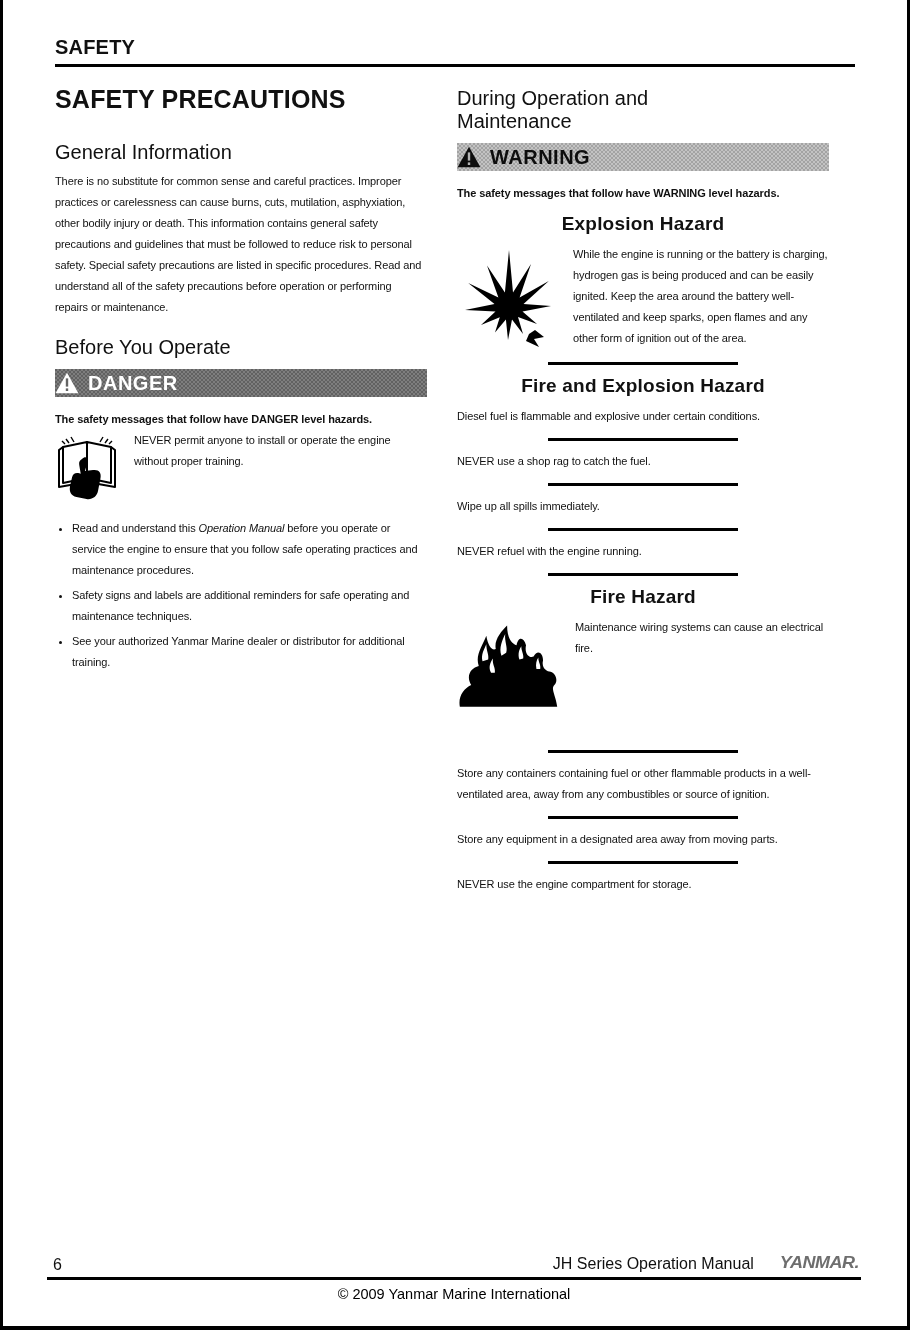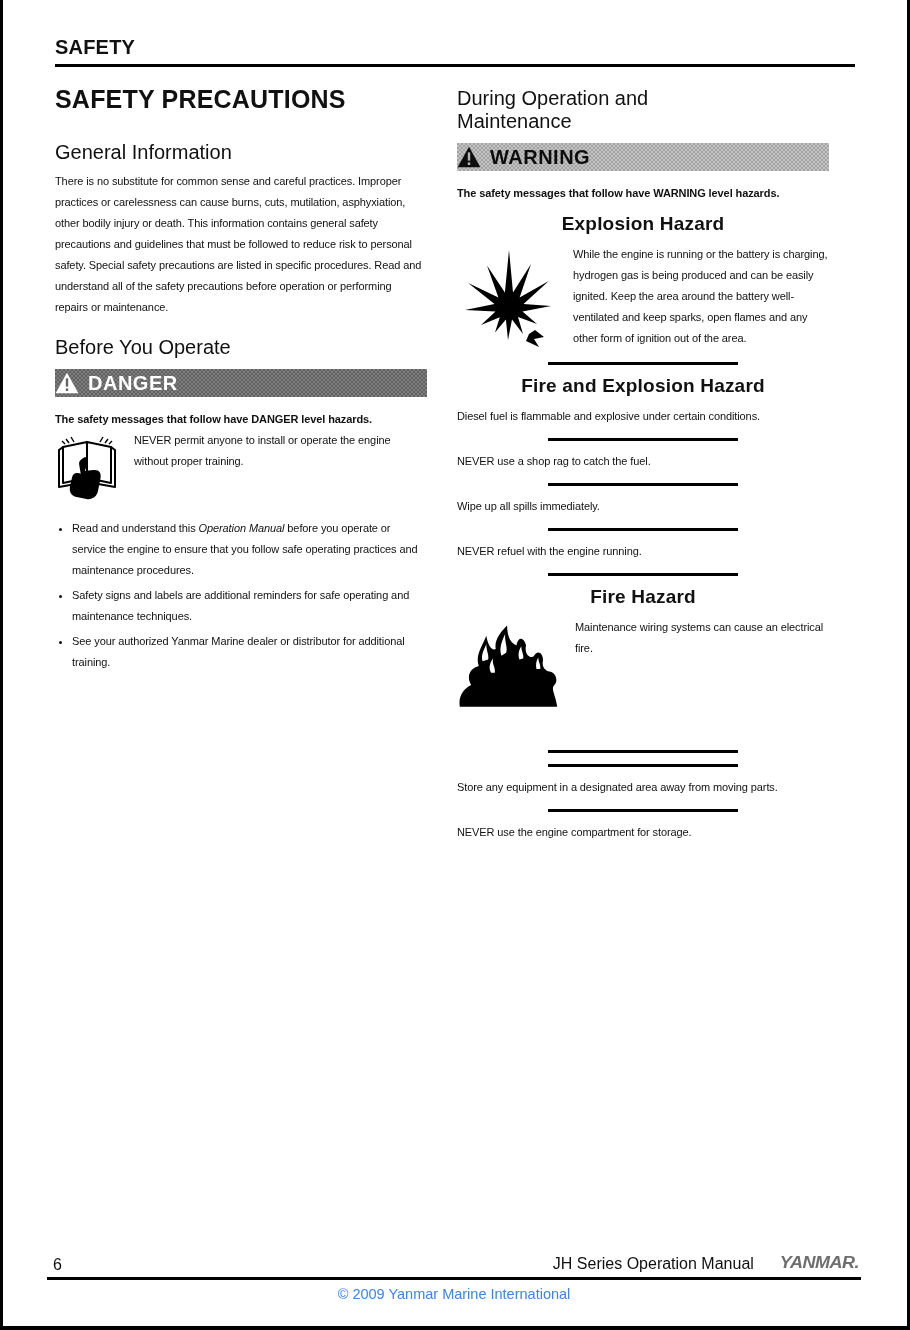--- a/index.html
+++ b/index.html
@@ -47,21 +47,21 @@
   .h-narrow{width:300px;}
   
   .footer{position:absolute;left:44px;right:46px;bottom:24px;}
   .frow{display:flex;align-items:flex-end;justify-content:space-between;padding:0 2px 3px 6px;}
   .fnum{font-size:16px;}
   .fright{display:flex;align-items:baseline;gap:26px;}
   .fmanual{font-size:16px;}
   .flogo{font-size:18px;font-weight:bold;font-style:italic;color:#6e6e6e;letter-spacing:-.5px;
          transform:scaleY(.9);}
   .frule{height:3px;background:#000;}
-  .fcopy{text-align:center;font-size:14.5px;margin-top:6px;color:#3b82f6;}
+  .fcopy{text-align:center;font-size:14.5px;margin-top:6px;color:#000000;}
   svg{display:block;}
 </style>
 </head>
 <body>
 
 <div class="page">
 
   <div class="hdr-title">SAFETY</div>
   <div class="hdr-rule"></div>
 
@@ -162,20 +162,21 @@
               <path d="M84 48 C83 43 84 39 86 36 C86 41 89 44 88 48 Z"></path>
               <path d="M36 52 C33 47 35 41 38 37 C37 43 41 47 40 52 Z"></path>
             </g>
           </svg>
         </span>
         <p class="body pblock">Maintenance wiring systems can cause an electrical fire.</p>
       </div>
       <div class="gap-after-flame"></div>
 
       <div class="sep"></div>
+      <p class="body">Store any containers containing fuel or other flammable products in a well-ventilated area, away from any combustibles or source of ignition.</p>
       <div class="sep"></div>
       <p class="body">Store any equipment in a designated area away from moving parts.</p>
       <div class="sep"></div>
       <p class="body">NEVER use the engine compartment for storage.</p>
     </div>
   </div>
 
   <div class="footer">
     <div class="frow">
       <span class="fnum">6</span>

